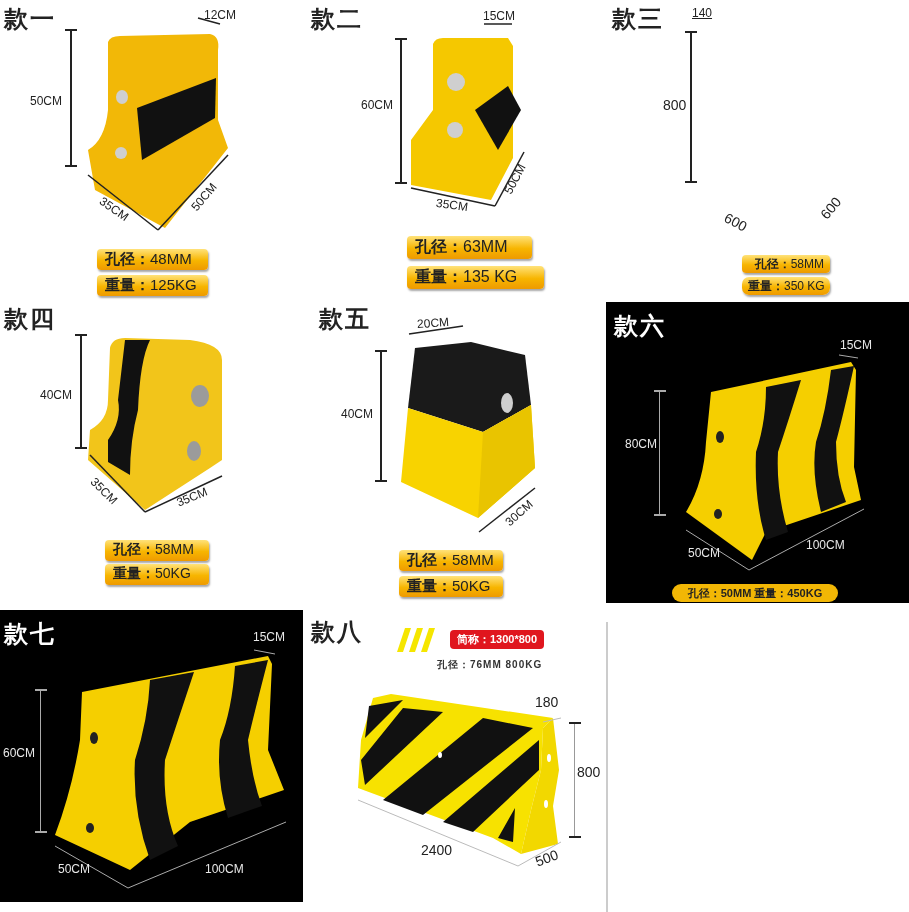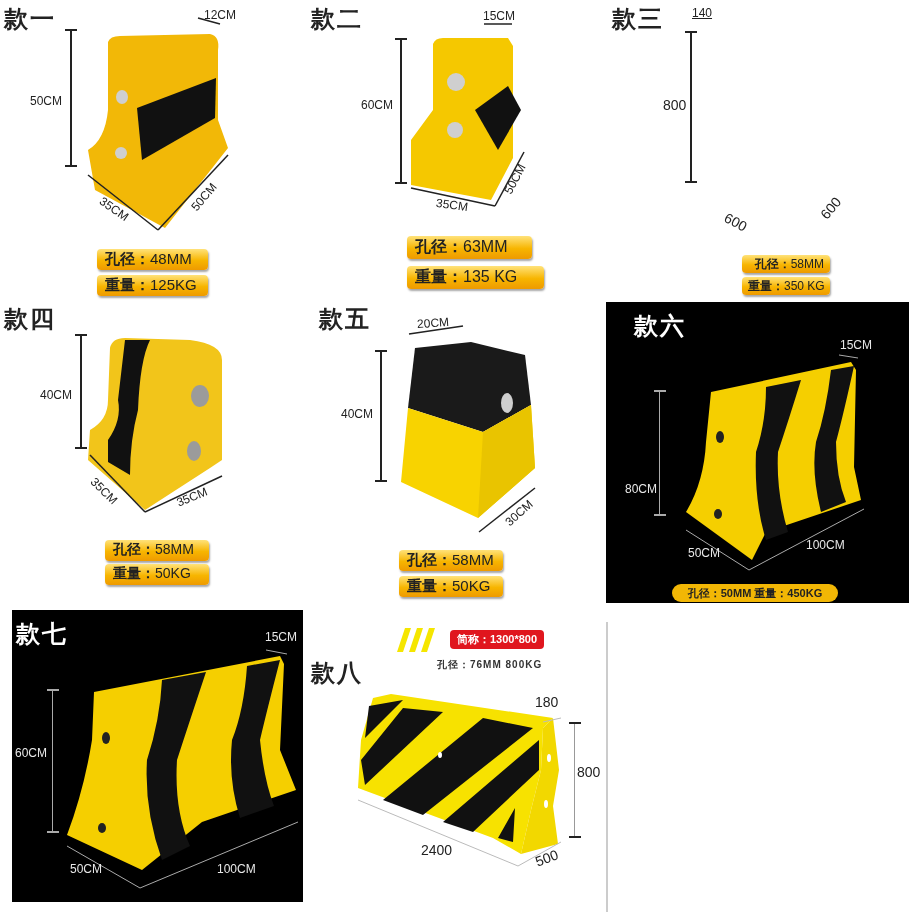--- a/index.html
+++ b/index.html
@@ -101,21 +101,21 @@
     <line x1="100" y1="33" x2="118" y2="17" stroke="#222" stroke-width="1.5"></line>
   </svg>
   <div class="vline" style="left:84px;top:31px;height:152px;"></div>
   <div class="dim big" style="left:57px;top:97px;">800</div>
   <div class="dim" style="left:86px;top:6px;text-decoration:underline;">140</div>
   <div class="dim big" style="left:118px;top:214px;transform:rotate(28deg);">600</div>
   <div class="dim big" style="left:213px;top:200px;transform:rotate(-50deg);">600</div>
   <div class="pill" style="left:136px;top:255px;width:88px;font-size:12px;height:18px;padding:1px 6px;">
     <span class="k">孔径：</span><span>58MM</span>
   </div>
-  <div class="pill" style="left:136px;top:277px;width:88px;font-size:12px;height:18px;padding:1px 6px;">
+  <div class="pill" style="left:136px;top:277px;width:88px;font-size:12px;height:18px;padding:1px 6px;border-radius:7px;">
     <span class="k">重量：</span><span>350 KG</span>
   </div>
 </div>
 
 <div class="cell white" style="left:0;top:300px;width:303px;height:305px;">
   <div class="title">款四</div>
   <svg class="block" width="303" height="305" viewBox="0 0 303 305">
     <path d="M110 48 Q112 38 125 38 L190 40 Q222 44 222 60 L222 160 L210 168 L145 210 L88 160 L90 130 Q108 120 108 100 Z" fill="#f2c51a"></path>
     <path d="M125 40 L150 40 Q140 60 138 110 Q130 140 130 175 L108 162 L108 140 Q122 120 118 100 Z" fill="#111"></path>
     <ellipse cx="200" cy="96" rx="9" ry="11" fill="#9b9b9b"></ellipse>
@@ -151,60 +151,60 @@
   <div class="dim" style="left:200px;top:206px;transform:rotate(-42deg);">30CM</div>
   <div class="pill" style="left:96px;top:250px;width:104px;font-size:15px;">
     <span class="k">孔径：</span><span>58MM</span>
   </div>
   <div class="pill" style="left:96px;top:276px;width:104px;font-size:15px;">
     <span class="k">重量：</span><span>50KG</span>
   </div>
 </div>
 
 <div class="cell black" style="left:606px;top:302px;width:303px;height:301px;">
-  <div class="title" style="left:8px;top:8px;margin-left:20px;">款六</div>
+  <div class="title" style="left:8px;top:8px;">款六</div>
   <svg class="block" width="303" height="301" viewBox="0 0 303 301">
     <path d="M105 90 L245 60 L250 68 L248 165 L255 198 L160 230 L146 258 L80 210 Q98 180 100 140 Z" fill="#f5cf00"></path>
     <path d="M160 85 L195 78 Q182 120 172 150 Q170 190 182 230 L160 238 Q148 200 150 150 Q160 120 160 85 Z" fill="#111"></path>
     <path d="M225 68 L248 64 Q238 110 230 140 Q230 175 240 200 L215 210 Q205 170 210 140 Q220 110 225 68 Z" fill="#111"></path>
     <ellipse cx="114" cy="135" rx="4" ry="6" fill="#222"></ellipse>
     <ellipse cx="112" cy="212" rx="4" ry="5" fill="#222"></ellipse>
     <line x1="80" y1="228" x2="143" y2="268" stroke="#aaa" stroke-width="1"></line>
     <line x1="143" y1="268" x2="258" y2="207" stroke="#aaa" stroke-width="1"></line>
     <line x1="233" y1="53" x2="252" y2="56" stroke="#aaa" stroke-width="1"></line>
   </svg>
   <div class="vline thin" style="left:53px;top:88px;height:126px;"></div>
-  <div class="dim" style="left:19px;top:135px;margin-top:45px;">80CM</div>
+  <div class="dim" style="left:19px;top:135px;">80CM</div>
   <div class="dim" style="left:234px;top:36px;">15CM</div>
   <div class="dim" style="left:82px;top:244px;">50CM</div>
   <div class="dim" style="left:200px;top:236px;">100CM</div>
   <div class="pill-round" style="left:66px;top:282px;width:166px;">孔径：50MM   重量：450KG</div>
 </div>
 
-<div class="cell black" style="left:12px;top:610px;width:365px;height:292px;">
+<div class="cell black" style="left:0;top:610px;width:365px;height:292px;">
   <div class="title" style="left:4px;top:8px;">款七</div>
   <svg class="block" width="303" height="292" viewBox="0 0 303 292">
     <path d="M82 82 L268 46 L272 54 L268 140 L284 180 L190 212 L130 260 L55 225 Q72 180 80 130 Z" fill="#f5cf00"></path>
     <path d="M150 70 L194 62 Q178 110 165 150 Q162 200 178 236 L150 250 Q132 200 135 150 Q148 110 150 70 Z" fill="#111"></path>
     <path d="M235 56 L268 50 Q255 100 248 130 Q252 170 262 196 L228 208 Q216 170 220 130 Q232 100 235 56 Z" fill="#111"></path>
     <ellipse cx="94" cy="128" rx="4" ry="6" fill="#222"></ellipse>
     <ellipse cx="90" cy="218" rx="4" ry="5" fill="#222"></ellipse>
     <line x1="55" y1="236" x2="128" y2="278" stroke="#aaa" stroke-width="1"></line>
     <line x1="128" y1="278" x2="286" y2="212" stroke="#aaa" stroke-width="1"></line>
     <line x1="254" y1="40" x2="275" y2="44" stroke="#aaa" stroke-width="1"></line>
   </svg>
   <div class="vline thin" style="left:40px;top:79px;height:144px;"></div>
   <div class="dim" style="left:3px;top:136px;">60CM</div>
   <div class="dim" style="left:253px;top:20px;">15CM</div>
   <div class="dim" style="left:58px;top:252px;">50CM</div>
   <div class="dim" style="left:205px;top:252px;">100CM</div>
 </div>
 
 <div class="cell white" style="left:303px;top:610px;width:303px;height:302px;">
-  <div class="title" style="left:8px;top:6px;margin-top:41px;">款八</div>
+  <div class="title" style="left:8px;top:6px;">款八</div>
   <svg class="block" style="left:88px;top:18px;" width="50" height="24" viewBox="0 0 50 24">
     <path d="M6 24 L14 0 L20 0 L12 24 Z M18 24 L26 0 L32 0 L24 24 Z M30 24 L38 0 L44 0 L36 24 Z" fill="#f5e600"></path>
   </svg>
   <div class="red-badge" style="left:147px;top:20px;">简称：1300*800</div>
   <div class="spec-line" style="left:134px;top:48px;">孔径：76MM   800KG</div>
   <svg class="block" width="303" height="302" viewBox="0 0 303 302">
     <path d="M70 88 L88 84 L250 108 L240 118 L238 160 L228 200 L218 244 L190 228 L55 178 L58 130 Z" fill="#f7e200"></path>
     <path d="M240 118 L250 108 L256 160 L250 196 L255 234 L218 244 L228 200 L238 160 Z" fill="#f2d800"></path>
     <path d="M66 96 L100 90 L62 128 Z M100 98 L140 102 L62 175 L58 150 Z M180 108 L230 118 L120 205 L80 190 Z M236 130 L236 160 L170 222 L140 212 Z M212 198 L210 232 L195 228 Z" fill="#111"></path>
     <ellipse cx="137" cy="145" rx="2" ry="3" fill="#fff"></ellipse>

